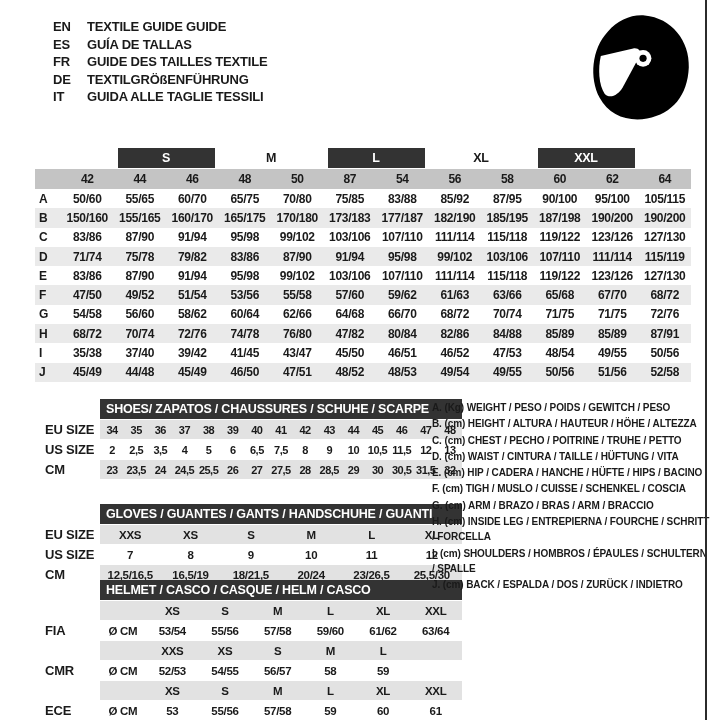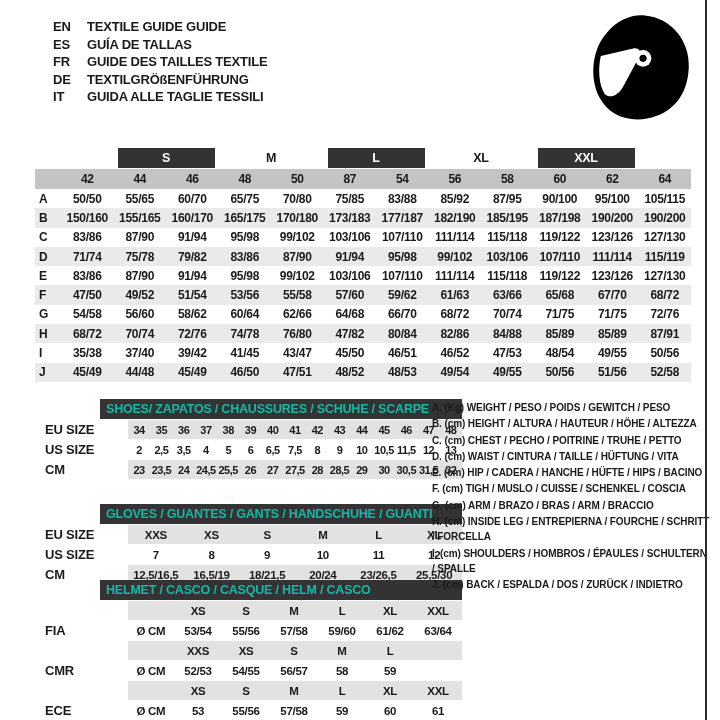--- a/index.html
+++ b/index.html
@@ -25,25 +25,25 @@
   .group-row{height:22px;}
   .group-cell{display:flex;align-items:center;justify-content:center;font-size:12.5px;}
   .group-cell.dark{background:#333333;color:#ffffff;margin:1px 4px 1px 4px;}
   .size-row{height:20px;background:#c4c4c4;align-items:center;text-align:center;}
   .mrow{height:19.3px;align-items:center;text-align:center;}
   .mrow.alt{background:#eaeaea;}
   .row-label{text-align:left;padding-left:4px;}
 
   
   .subtable{position:absolute;left:45px;width:417px;font-size:11.5px;letter-spacing:-0.3px;}
-  .subtable .bar{margin-left:55px;height:20px;background:#333333;color:#14b8a6;
+  .subtable .bar{margin-left:55px;height:20px;background:#333333;color:#ffffff;
     display:flex;align-items:center;padding-left:6px;font-size:12.5px;letter-spacing:-0.2px;}
   .srow{display:flex;height:19px;align-items:center;margin-top:1px;}
   .srow .rlabel{width:55px;flex:0 0 55px;font-size:13px;letter-spacing:-0.2px;}
-  .srow .cells{flex:1;display:grid;height:100%;align-items:center;text-align:center;margin-left:28px;}
+  .srow .cells{flex:1;display:grid;height:100%;align-items:center;text-align:center;}
   .srow.gray .cells{background:#e2e2e2;}
   .cells.c15{grid-template-columns:repeat(15,1fr);font-size:11px;letter-spacing:-0.5px;}
   .cells.c6{grid-template-columns:repeat(6,1fr);}
   .cells.helm{grid-template-columns:46px repeat(6,1fr);}
   .shoes{top:399px;}
   .gloves{top:504px;}
   .helmet{top:580px;}
 
   
   .legend{position:absolute;left:432px;top:400px;width:278px;font-size:10px;line-height:15.3px;letter-spacing:-0.1px;}
@@ -108,21 +108,21 @@
         <div>54</div>
         <div>56</div>
         <div>58</div>
         <div>60</div>
         <div>62</div>
         <div>64</div>
       </div>
     <div id="main-rows">
         <div class="grid13 mrow">
           <div class="row-label">A</div>
-          <div>50/50</div>
+          <div>50/60</div>
           <div>55/65</div>
           <div>60/70</div>
           <div>65/75</div>
           <div>70/80</div>
           <div>75/85</div>
           <div>83/88</div>
           <div>85/92</div>
           <div>87/95</div>
           <div>90/100</div>
           <div>95/100</div>

